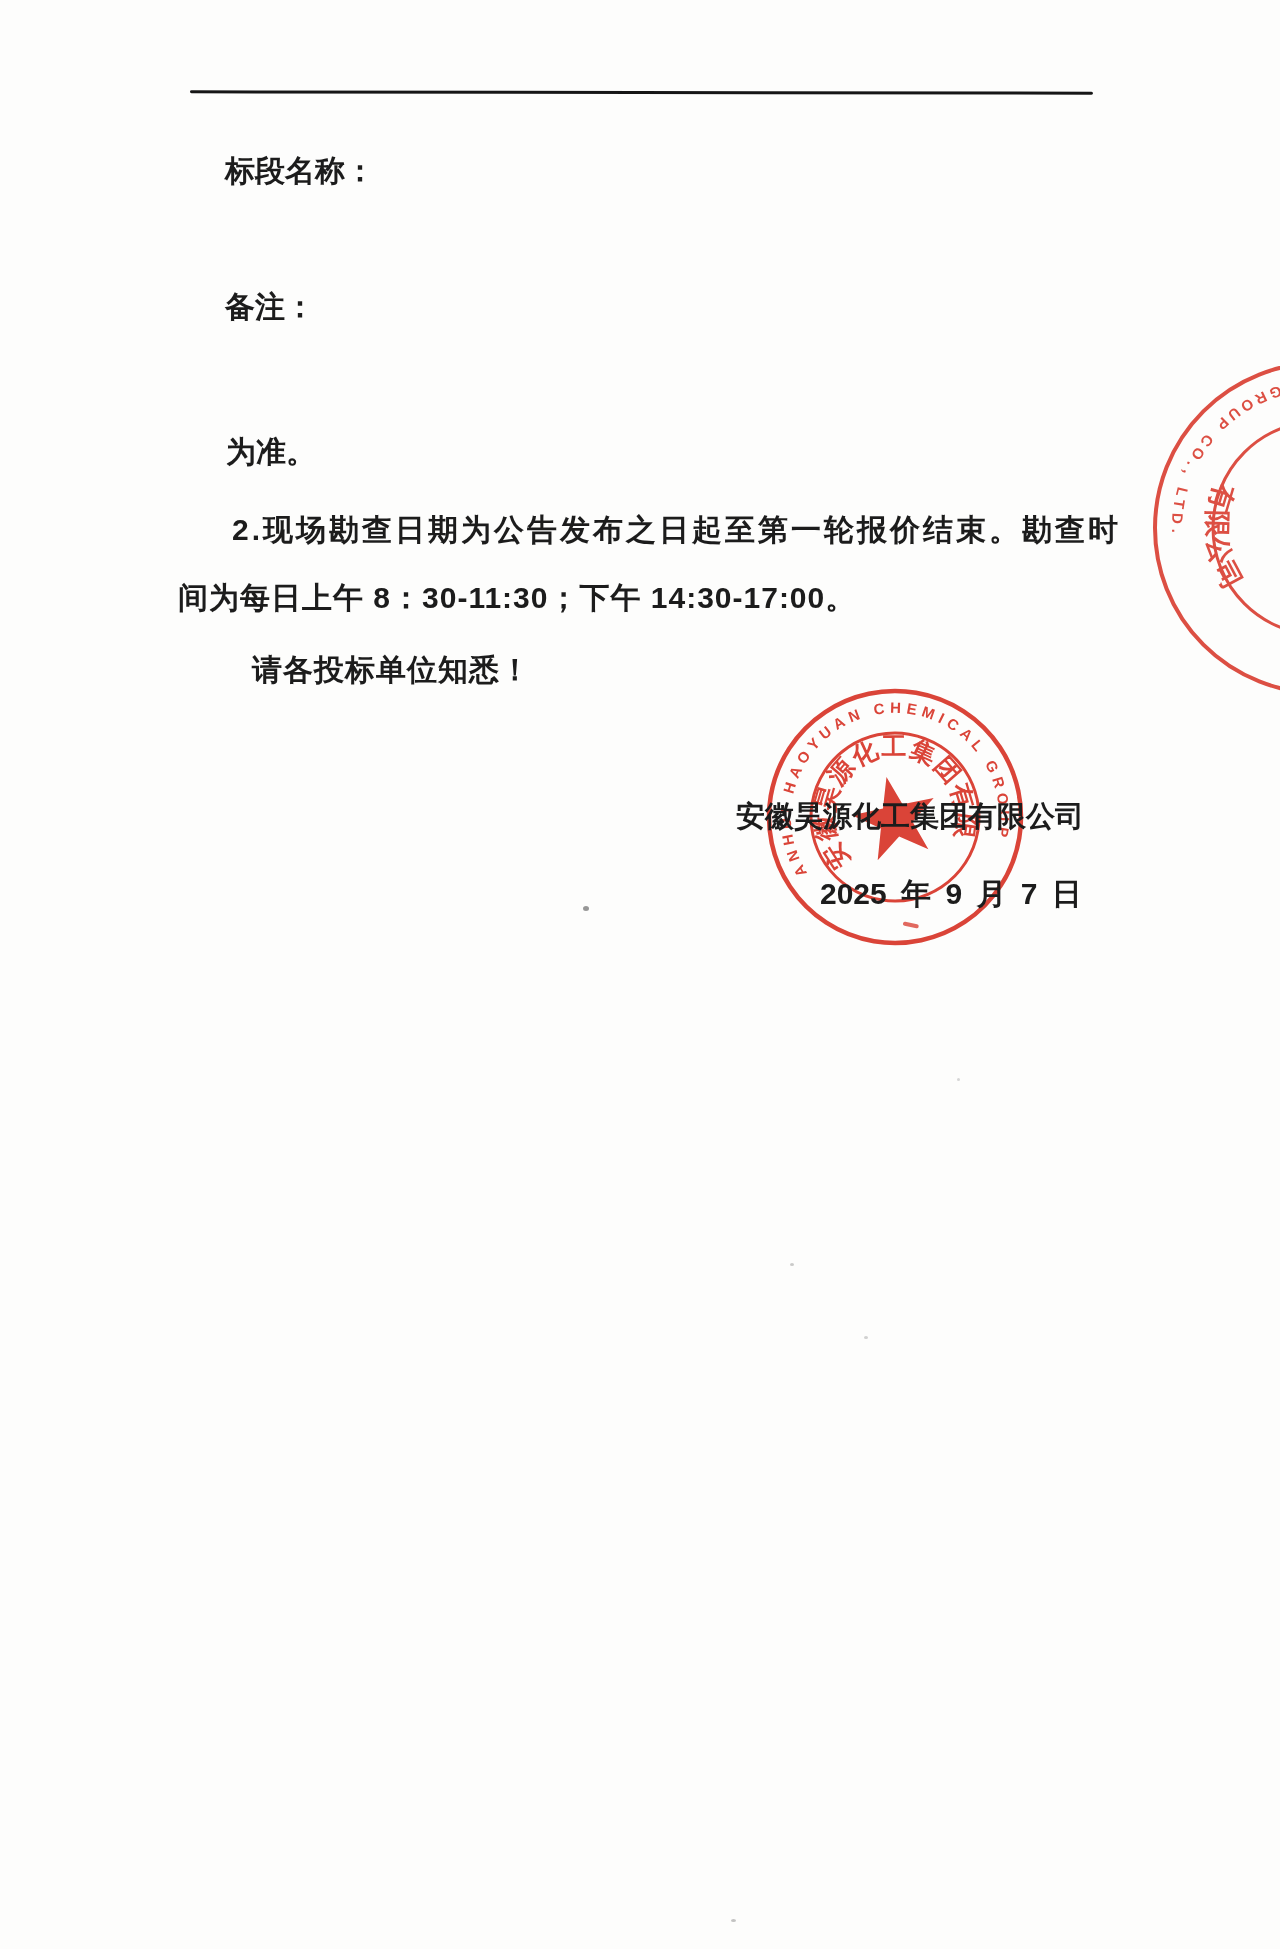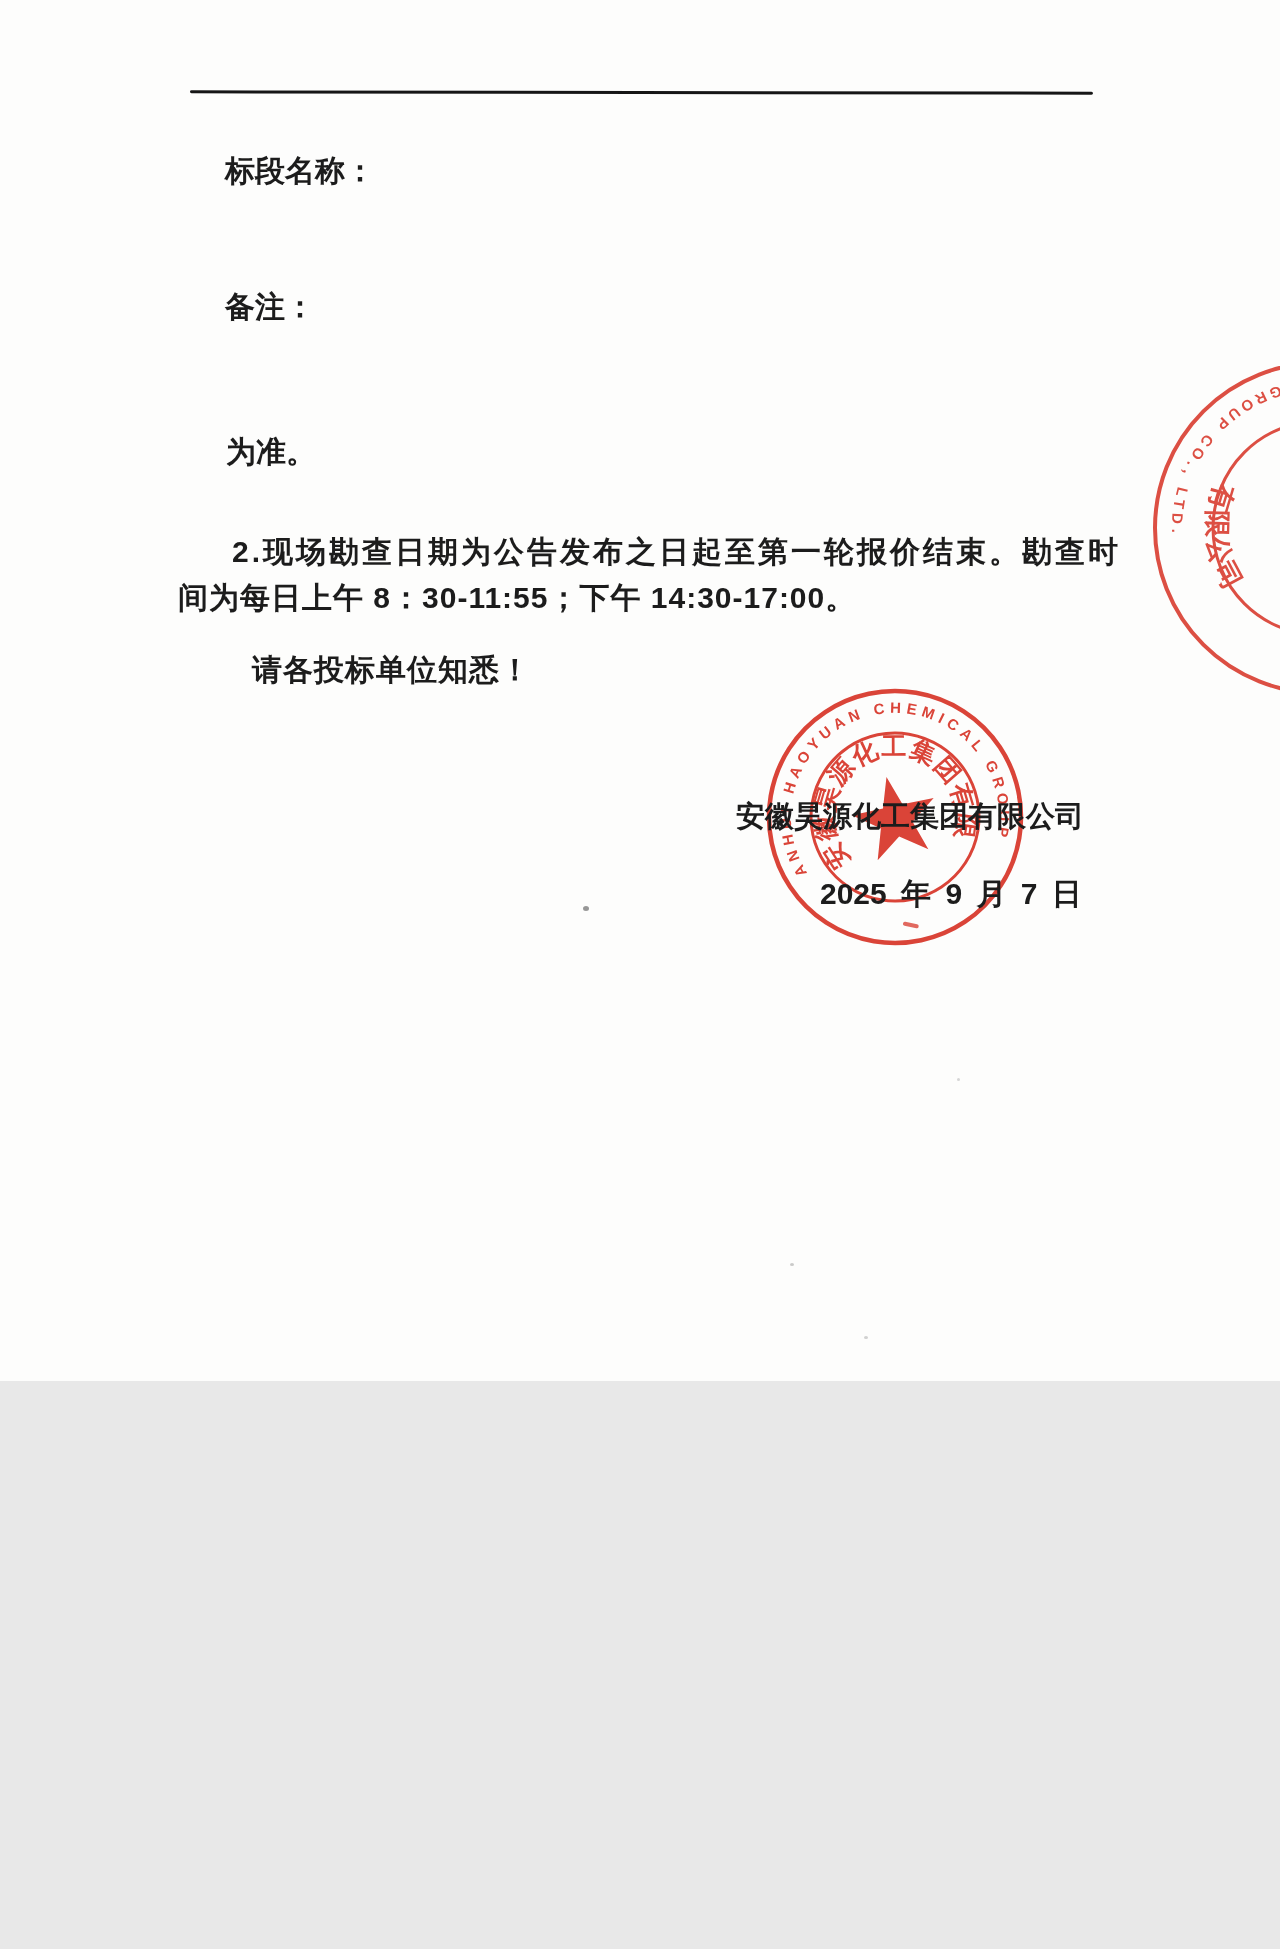--- a/index.html
+++ b/index.html
@@ -1,18 +1,18 @@
 <!DOCTYPE html>
 <html><head>
 <meta charset="utf-8">
 <style>
   html,body{margin:0;padding:0;background:#e8e8e8;}
   .page{
     position:relative;
-    width:1280px;height:1381px;
+    width:1280px;height:1949px;
     background:#fdfdfc;
     overflow:hidden;
     font-family:"Liberation Sans","DejaVu Sans",sans-serif;
   }
   .line{
     position:absolute;
     color:#1c1c1c;
     white-space:nowrap;
     font-size:30px;
     line-height:1.2;
@@ -46,23 +46,23 @@
   <div class="rule" style="left:190px;top:91px;width:903px;transform:rotate(0.08deg);"></div>
 
   <div class="line hdr" style="left:225px;top:153px;">标段名称：</div>
 
 
   <div class="line hdr" style="left:225px;top:289px;text-align:center;">备注：</div>
 
 
   <div class="line body-txt" style="left:178px;top:434px;margin-left:48px;">为准。</div>
 
-  <div class="line body-txt" style="left:232px;top:534px;letter-spacing:3px;">2.现场勘查日期为公告发布之日起至第一轮报价结束。勘查时</div>
+  <div class="line body-txt" style="left:232px;top:512px;letter-spacing:3px;">2.现场勘查日期为公告发布之日起至第一轮报价结束。勘查时</div>
 
-  <div class="line body-txt" style="left:178px;top:580px;letter-spacing:1px;">间为每日上午 8：30-11:55；下午 14:30-17:00。</div>
+  <div class="line body-txt" style="left:178px;top:580px;letter-spacing:1px;">间为每日上午 8：30-11:30；下午 14:30-17:00。</div>
 
   <div class="line body-txt" style="left:252px;top:652px;letter-spacing:1px;">请各投标单位知悉！</div>
 
   <svg class="seal" style="left:758px;top:680px;opacity:0.87;" width="274" height="274" viewBox="0 0 274 274">
     <g transform="rotate(-12 137 137)" color="#d5291b">
       <circle cx="137" cy="137" r="126" fill="none" stroke="currentColor" stroke-width="4.5"></circle>
       <circle cx="137" cy="137" r="84" fill="none" stroke="currentColor" stroke-width="3"></circle>
       <defs>
         <path id="engPath" d="M 42.8 181 A 104 104 0 1 1 231.2 181" fill="none"></path>
         <path id="cnPath" d="M 86.2 172.6 A 62 62 0 1 1 187.8 172.6" fill="none"></path>

